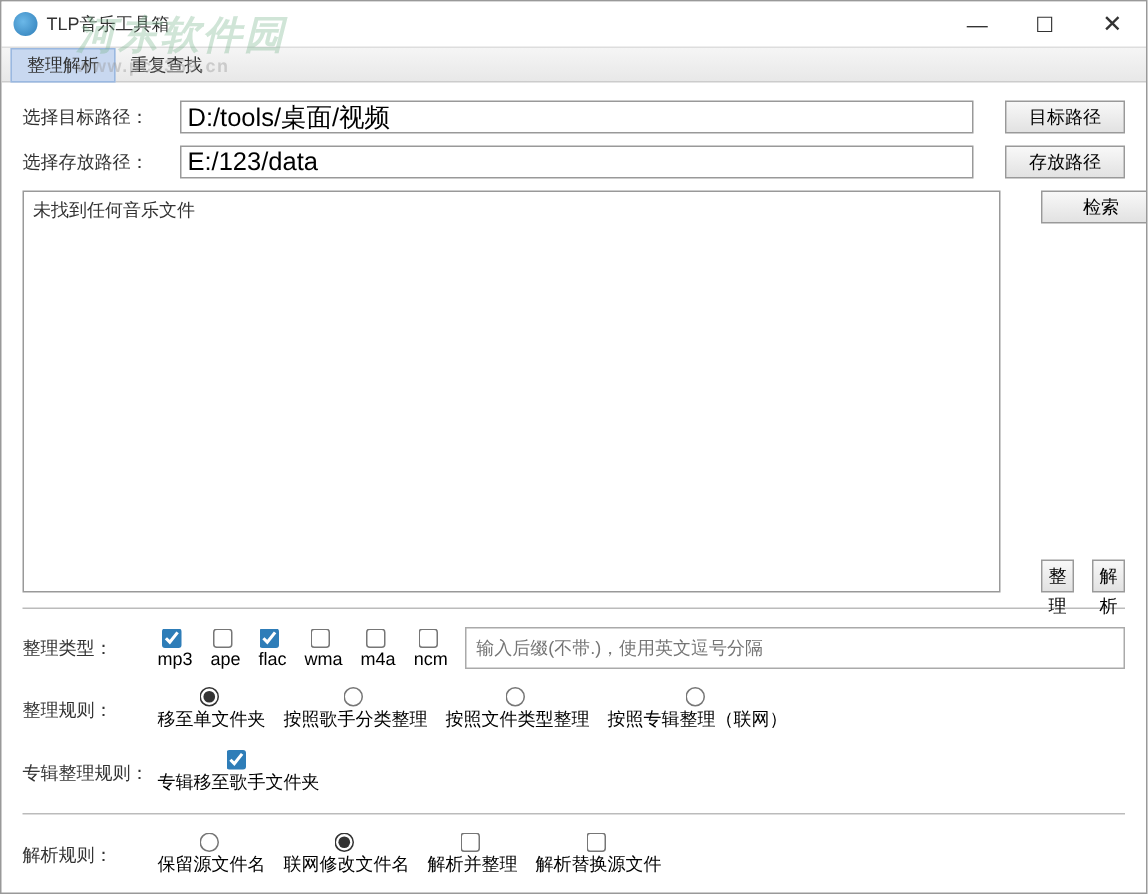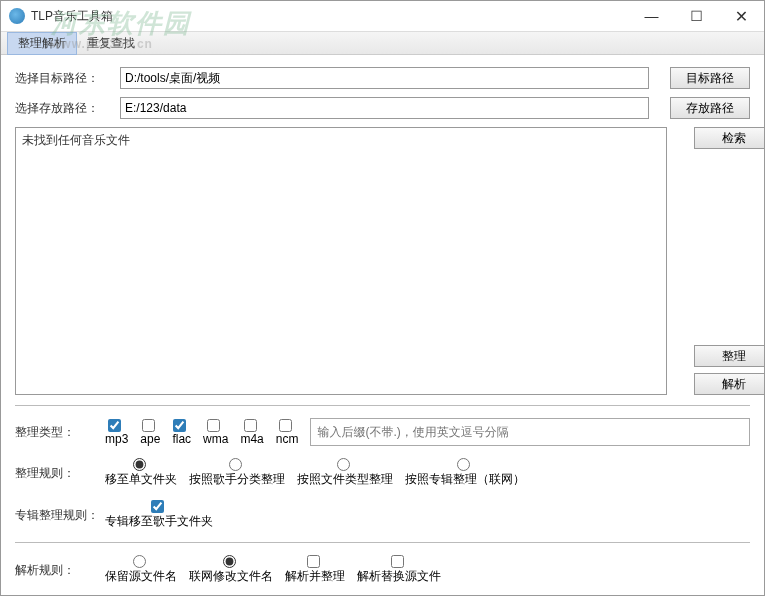--- a/index.html
+++ b/index.html
@@ -83,21 +83,21 @@
     .row-label {
       width: 90px;
       color: #333;
     }
     .path-input {
       flex: 1;
       height: 22px;
       border: 1px solid #999;
       padding: 0 4px;
       font-family: inherit;
-      font-size: 12px;
+      font-size: 17px;
     }
     .side-btn {
       width: 80px;
       height: 22px;
       margin-left: 6px;
       background: linear-gradient(#f8f8f8, #e2e2e2);
       border: 1px solid #999;
       font-size: 12px;
       text-align: center;
       line-height: 20px;
@@ -113,21 +113,21 @@
       background: #fff;
     }
     .side-btn-col {
       width: 62px;
       margin-left: 6px;
       display: flex;
       flex-direction: column;
       justify-content: space-between;
       height: 268px;
     }
-    .side-btn-col .bottom-group { display: flex; flex-direction: column; gap: 6px; }
+    .side-btn-col .bottom-group { display: flex; flex-direction: row; gap: 6px; }
     hr.sep {
       border: none;
       border-top: 1px solid #bbb;
       margin: 10px 0 12px 0;
     }
     .opt-row {
       display: flex;
       align-items: center;
       margin-bottom: 12px;
       flex-wrap: wrap;

